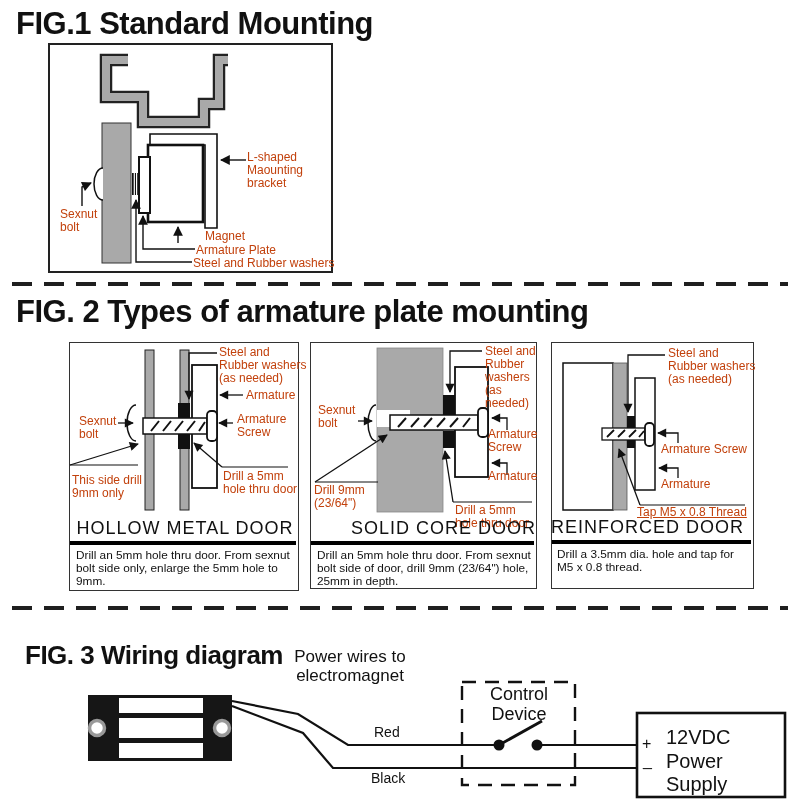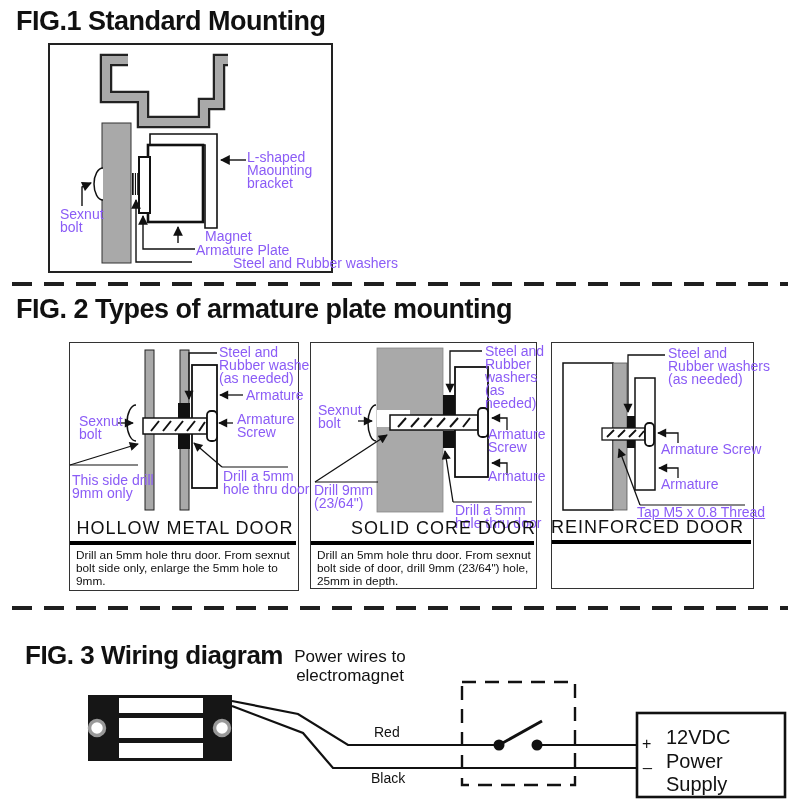--- a/index.html
+++ b/index.html
@@ -1,20 +1,20 @@
 <!DOCTYPE html>
 <html><head>
 <meta charset="utf-8">
 <style>
   html,body{margin:0;padding:0;background:#fff;}
   .page{position:relative;width:800px;height:800px;background:#fff;overflow:hidden;
         font-family:"Liberation Sans",sans-serif;color:#111;}
   .abs{position:absolute;}
-  .fig-title{font-weight:bold;font-size:27px;letter-spacing:-0.5px;white-space:pre;}
-  .lbl{font-size:14px;line-height:13px;white-space:pre-line;color:#8b5cf6;}
+  .fig-title{font-weight:bold;font-size:31px;letter-spacing:-0.5px;white-space:pre;}
+  .lbl{font-size:12px;line-height:13px;white-space:pre-line;color:#c2410c;}
   .sep{height:4px;background:repeating-linear-gradient(90deg,#1f1f1f 0 20px,transparent 20px 32px);}
   .panel{border:1.6px solid #333;background:#fff;}
   .ptitle{font-size:18px;letter-spacing:1px;text-align:center;white-space:nowrap;color:#111;}
   .pdivider{background:#000;height:3.5px;}
   .caption{font-size:11.8px;line-height:13.2px;white-space:pre-line;color:#111;}
   .fig1-box{border:2px solid #222;background:#fff;}
   svg{display:block;}
   .big-lbl{font-size:17px;line-height:18.5px;text-align:center;white-space:pre-line;}
   .wire-lbl{font-size:14px;white-space:pre;}
   .cd-lbl{font-size:18px;line-height:20px;text-align:center;white-space:pre-line;}
@@ -61,21 +61,21 @@
     <polyline points="144,219 88,219 88,157" fill="none" stroke="#111" stroke-width="1.4" marker-end="url(#arr1)"></polyline>
   </svg>
 
   <div class="abs lbl" style="left:60px;top:208px;">Sexnut
 bolt</div>
   <div class="abs lbl" style="left:247px;top:151px;">L-shaped
 Maounting
 bracket</div>
   <div class="abs lbl" style="left:196px;top:230px;margin-left:9px;">Magnet</div>
   <div class="abs lbl" style="left:196px;top:243.5px;">Armature Plate</div>
-  <div class="abs lbl" style="left:193px;top:257px;margin-left:40px;">Steel and Rubber washers</div>
+  <div class="abs lbl" style="left:193px;top:257px;">Steel and Rubber washers</div>
 
   <div class="abs sep" style="left:12px;top:282px;width:776px;"></div>
 
   <div class="abs fig-title" style="left:16px;top:294px;">FIG. 2 Types of armature plate mounting</div>
 
   <div class="abs panel" style="left:69px;top:342px;width:228px;height:247px;"></div>
   <svg class="abs" style="left:69px;top:342px;" width="231" height="250" viewBox="0 0 231 250">
     <defs>
       <marker id="arr2" viewBox="0 0 10 10" refX="9" refY="5" markerWidth="8.5" markerHeight="7" orient="auto">
           <path d="M0,0 L10,5 L0,10 z" fill="#111"></path>
@@ -184,20 +184,22 @@
     <line x1="89" y1="163" x2="68" y2="107" stroke="#111" stroke-width="1.3" marker-end="url(#arr4)"></line>
   </svg>
   <div class="abs lbl" style="left:668px;top:347px;">Steel and
 Rubber washers
 (as needed)</div>
   <div class="abs lbl" style="left:661px;top:443px;">Armature Screw</div>
   <div class="abs lbl" style="left:661px;top:478px;">Armature</div>
   <div class="abs lbl" style="left:637px;top:506px;text-decoration:underline;">Tap M5 x 0.8 Thread</div>
   <div class="abs ptitle" style="left:551px;top:517px;width:168px;">REINFORCED DOOR</div>
   <div class="abs pdivider" style="left:552px;top:540px;width:199px;"></div>
+  <div class="abs caption" style="left:557px;top:548px;width:192px;">Drill a 3.5mm dia. hole and tap for
+M5 x 0.8 thread.</div>
 
   <div class="abs sep" style="left:12px;top:606px;width:776px;"></div>
 
   <div class="abs fig-title" style="left:25px;top:640px;font-size:26px;">FIG. 3 Wiring diagram</div>
 
   <svg class="abs" style="left:0px;top:640px;" width="800" height="160" viewBox="0 0 800 160">
 
     <rect x="88" y="55" width="144" height="66" fill="#161616"></rect>
     <rect x="119" y="58" width="84" height="15" fill="#fff"></rect>
     <rect x="119" y="78" width="84" height="20" fill="#fff"></rect>
@@ -214,19 +216,21 @@
     <circle cx="537" cy="105" r="5.5" fill="#111"></circle>
     <line x1="499" y1="105" x2="542" y2="81" stroke="#111" stroke-width="3"></line>
 
     <rect x="637" y="73" width="148" height="84" fill="#fff" stroke="#111" stroke-width="2.6"></rect>
   </svg>
 
   <div class="abs big-lbl" style="left:270px;top:648px;width:160px;">Power wires to
 electromagnet</div>
   <div class="abs wire-lbl" style="left:374px;top:724px;">Red</div>
   <div class="abs wire-lbl" style="left:371px;top:770px;">Black</div>
+  <div class="abs cd-lbl" style="left:464px;top:684px;width:110px;">Control
+Device</div>
   <div class="abs term" style="left:642px;top:735px;">+</div>
   <div class="abs term" style="left:643px;top:752px;">_</div>
   <div class="abs psu-lbl" style="left:666px;top:726px;">12VDC
 Power
 Supply</div>
 
 </div>
 
 </body></html>

